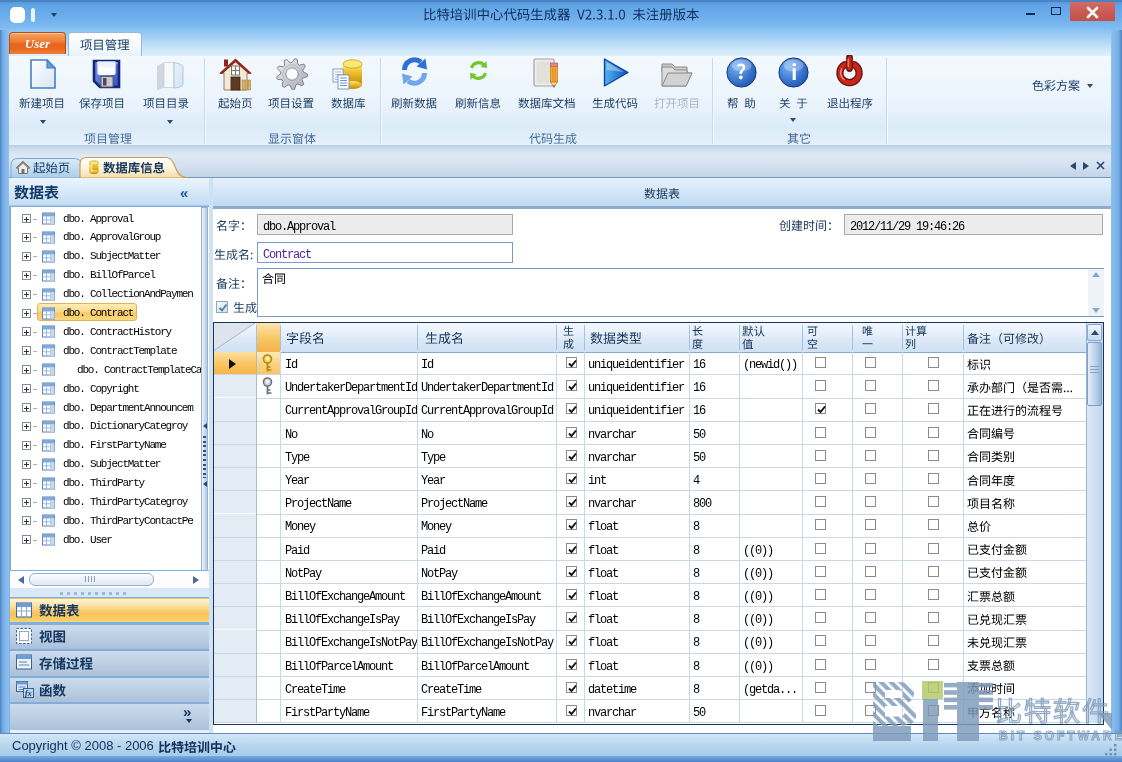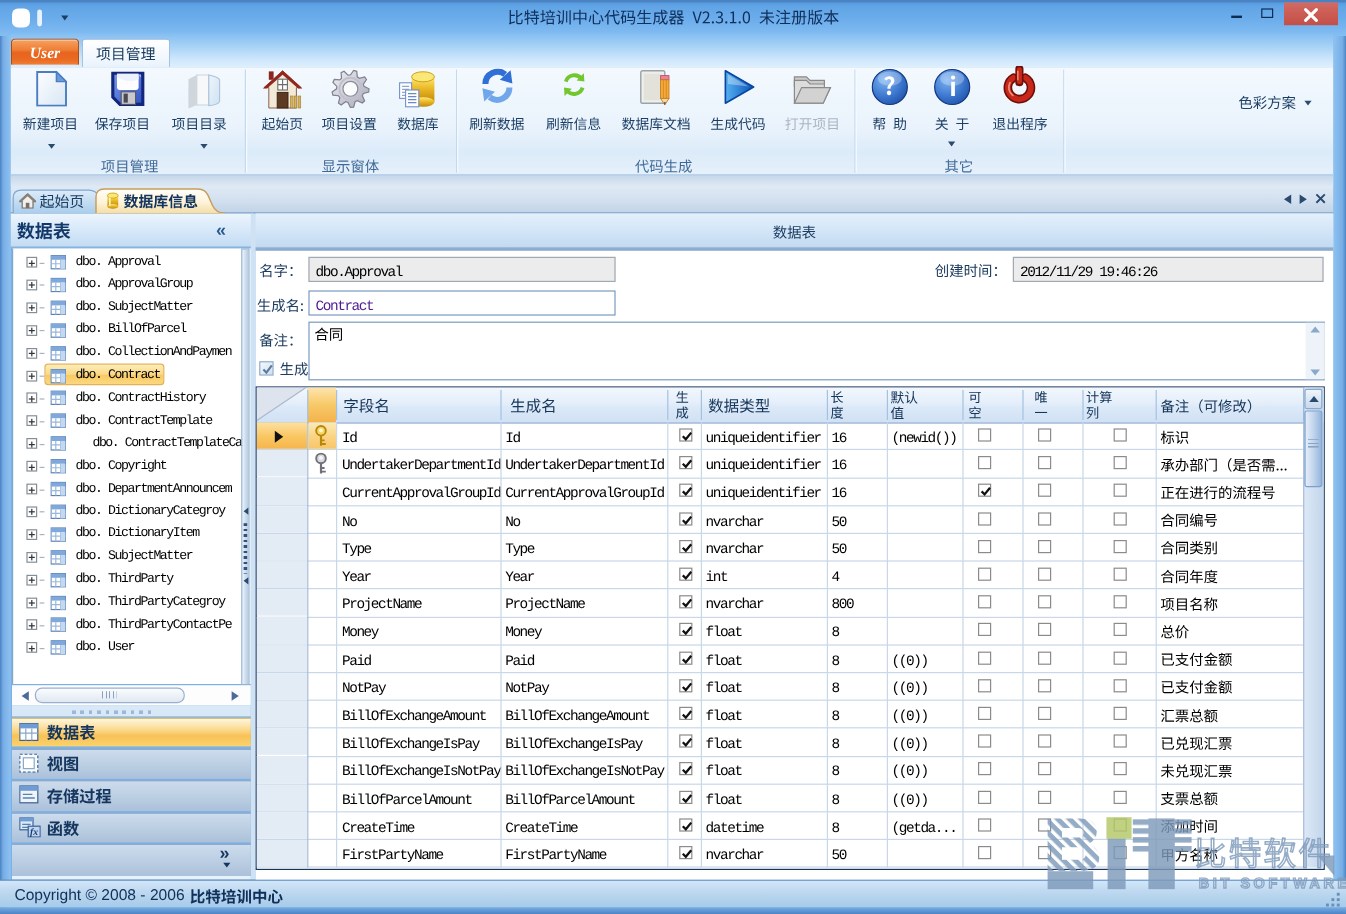--- a/index.html
+++ b/index.html
@@ -760,21 +760,21 @@
     <div style="position:absolute;left:22px;top:440.8px;width:9px;height:9px;border:1px solid #848e98;background:#fff"></div>
     <div style="position:absolute;left:24px;top:445.3px;width:5px;height:1px;background:#333"></div>
     <div style="position:absolute;left:26px;top:443.3px;width:1px;height:5px;background:#333"></div>
     <div style="position:absolute;left:33px;top:445.3px;width:4px;height:1px;background:#aab2ba"></div>
     <svg style="position:absolute;left:42px;top:438.8px" width="13" height="13" viewBox="0 0 13 13">
       <rect x="0.5" y="1" width="12" height="11" fill="#fff" stroke="#5a82b8" stroke-width="1"></rect>
       <rect x="0.5" y="1" width="12" height="3.5" fill="#7fa9da"></rect>
       <path d="M0.5,7.8 h12 M4.5,4.5 v7.5 M8.5,4.5 v7.5" stroke="#9ab8dc" stroke-width="1"></path>
       <rect x="8.5" y="4.5" width="4" height="7.5" fill="#c4d8f0"></rect>
     </svg>
-    <div style="position:absolute;left:63px;top:439.3px;font:11px 'Liberation Mono',monospace;letter-spacing:-1.2px;color:#000;white-space:pre">dbo. DictionaryItem</div>
+    <div style="position:absolute;left:63px;top:439.3px;font:11px 'Liberation Mono',monospace;letter-spacing:-1.2px;color:#000;white-space:pre">dbo. FirstPartyName</div>
     <div style="position:absolute;left:22px;top:459.7px;width:9px;height:9px;border:1px solid #848e98;background:#fff"></div>
     <div style="position:absolute;left:24px;top:464.2px;width:5px;height:1px;background:#333"></div>
     <div style="position:absolute;left:26px;top:462.2px;width:1px;height:5px;background:#333"></div>
     <div style="position:absolute;left:33px;top:464.2px;width:4px;height:1px;background:#aab2ba"></div>
     <svg style="position:absolute;left:42px;top:457.7px" width="13" height="13" viewBox="0 0 13 13">
       <rect x="0.5" y="1" width="12" height="11" fill="#fff" stroke="#5a82b8" stroke-width="1"></rect>
       <rect x="0.5" y="1" width="12" height="3.5" fill="#7fa9da"></rect>
       <path d="M0.5,7.8 h12 M4.5,4.5 v7.5 M8.5,4.5 v7.5" stroke="#9ab8dc" stroke-width="1"></path>
       <rect x="8.5" y="4.5" width="4" height="7.5" fill="#c4d8f0"></rect>
     </svg>

